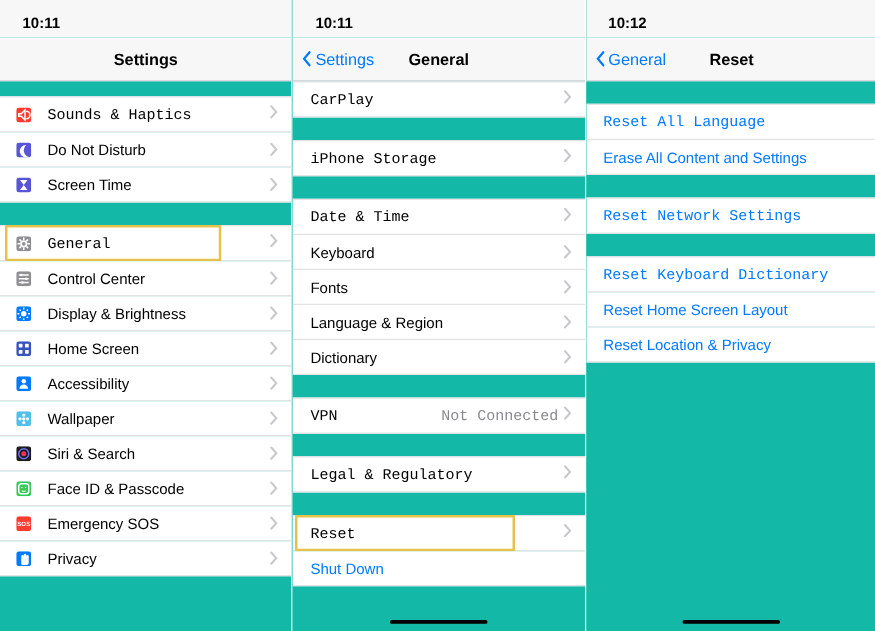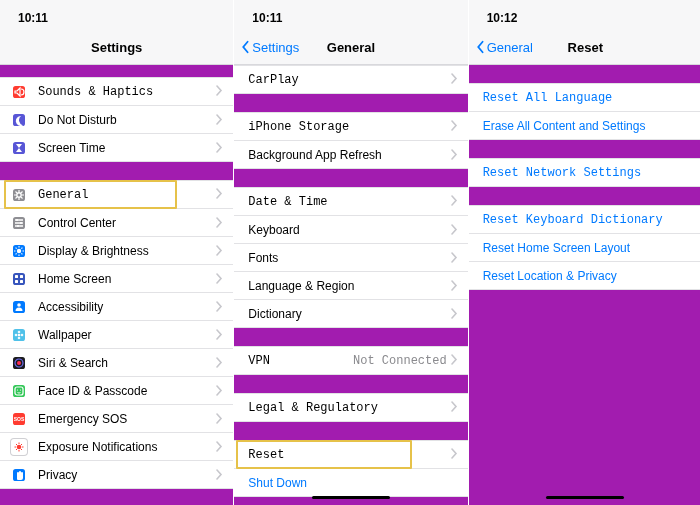--- a/index.html
+++ b/index.html
@@ -1,17 +1,17 @@
 <!DOCTYPE html>
 <html><head>
 <meta charset="utf-8">
 <style>
   html,body{margin:0;padding:0;font-family:-apple-system,Helvetica,Arial,sans-serif;background:#fff;color:#000;}
   .stage{width:700px;height:505px;display:flex;background:#fff;}
-  .phone{flex:0 0 233.33px;height:505px;background:#a21caf;position:relative;display:flex;flex-direction:column;overflow:hidden;border-right:1px solid #fff;}
+  .phone{flex:0 0 233.33px;height:505px;background:#14b8a6;position:relative;display:flex;flex-direction:column;overflow:hidden;border-right:1px solid #fff;}
   .phone:last-child{border-right:none;}
   .status{height:24px;display:flex;align-items:center;justify-content:space-between;padding:6px 14px 0 18px;font-size:12px;font-weight:600;background:#f7f7f8;}
   .status .icons{display:flex;gap:5px;align-items:center;}
   .nav{height:34px;background:#f7f7f8;display:flex;align-items:center;justify-content:center;position:relative;border-bottom:1px solid #d8d8dc;}
   .nav .title{font-size:13px;font-weight:600;}
   .nav .back{position:absolute;left:6px;display:flex;align-items:center;color:#007aff;font-size:13px;}
   .nav .back svg{width:10px;height:14px;}
   .scroll{flex:1;overflow-y:auto;overflow-x:hidden;}
   .section-gap{height:18px;}
   .row{height:27px;background:#fff;display:flex;align-items:center;padding:0 10px 0 10px;border-bottom:0.5px solid #e2e2e5;position:relative;}
@@ -214,35 +214,20 @@
       <rect width="12" height="12" rx="2.6" fill="#ff3b30"></rect>
               <text x="6" y="8" text-anchor="middle" font-size="5" font-weight="700" fill="#fff" font-family="Arial">SOS</text>
     </svg>
           </span>
           <span class="label">Emergency SOS</span>
           <span class="chev"><svg width="7" height="11" viewBox="0 0 7 11">
               <path d="M1 1l4 4.5L1 10" fill="none" stroke="#c7c7cc" stroke-width="1.6" stroke-linecap="round"></path>
             </svg></span>
       </div>
         <div class="row" style="padding-left:10px">
-        <span class="icon" style="box-shadow:inset 0 0 0 1px #d0d0d4">
-            <svg viewBox="0 0 12 12" style="display:block;">
-      <rect width="12" height="12" rx="2.6" fill="#ffffff"></rect>
-              <circle cx="6" cy="6" r="2.3" fill="#ff3b30"></circle>
-              <g stroke="#ff3b30" stroke-width="1">
-                <path d="M6 1.5v1.5M6 9v1.5M1.5 6H3M9 6h1.5M3 3l1 1M8 8l1 1M9 3 8 4M4 8 3 9"></path>
-              </g>
-    </svg>
-          </span>
-          <span class="label">Exposure Notifications</span>
-          <span class="chev"><svg width="7" height="11" viewBox="0 0 7 11">
-              <path d="M1 1l4 4.5L1 10" fill="none" stroke="#c7c7cc" stroke-width="1.6" stroke-linecap="round"></path>
-            </svg></span>
-      </div>
-        <div class="row" style="padding-left:10px">
         <span class="icon">
             <svg viewBox="0 0 12 12" style="display:block;">
       <rect width="12" height="12" rx="2.6" fill="#007aff"></rect>
               <path d="M4 10V4a1 1 0 0 1 2 0V3a1 1 0 0 1 2 0v1a1 1 0 0 1 2 0v5a2 2 0 0 1-2 2H5a1 1 0 0 1-1-1z" fill="#fff"></path>
     </svg>
           </span>
           <span class="label">Privacy</span>
           <span class="chev"><svg width="7" height="11" viewBox="0 0 7 11">
               <path d="M1 1l4 4.5L1 10" fill="none" stroke="#c7c7cc" stroke-width="1.6" stroke-linecap="round"></path>
             </svg></span>
@@ -284,26 +269,20 @@
       <div class="section-gap" style="height:0px"></div>
         <div class="row first" style="padding-left:14px">
         <span class="label">CarPlay</span>
           <span class="chev"><svg width="7" height="11" viewBox="0 0 7 11">
               <path d="M1 1l4 4.5L1 10" fill="none" stroke="#c7c7cc" stroke-width="1.6" stroke-linecap="round"></path>
             </svg></span>
       </div>
         <div class="section-gap" style="height:18px"></div>
         <div class="row first" style="padding-left:14px">
         <span class="label">iPhone Storage</span>
-          <span class="chev"><svg width="7" height="11" viewBox="0 0 7 11">
-              <path d="M1 1l4 4.5L1 10" fill="none" stroke="#c7c7cc" stroke-width="1.6" stroke-linecap="round"></path>
-            </svg></span>
-      </div>
-        <div class="row" style="padding-left:14px">
-        <span class="label">Background App Refresh</span>
           <span class="chev"><svg width="7" height="11" viewBox="0 0 7 11">
               <path d="M1 1l4 4.5L1 10" fill="none" stroke="#c7c7cc" stroke-width="1.6" stroke-linecap="round"></path>
             </svg></span>
       </div>
         <div class="section-gap" style="height:18px"></div>
         <div class="row first" style="padding-left:14px">
         <span class="label">Date &amp; Time</span>
           <span class="chev"><svg width="7" height="11" viewBox="0 0 7 11">
               <path d="M1 1l4 4.5L1 10" fill="none" stroke="#c7c7cc" stroke-width="1.6" stroke-linecap="round"></path>
             </svg></span>

